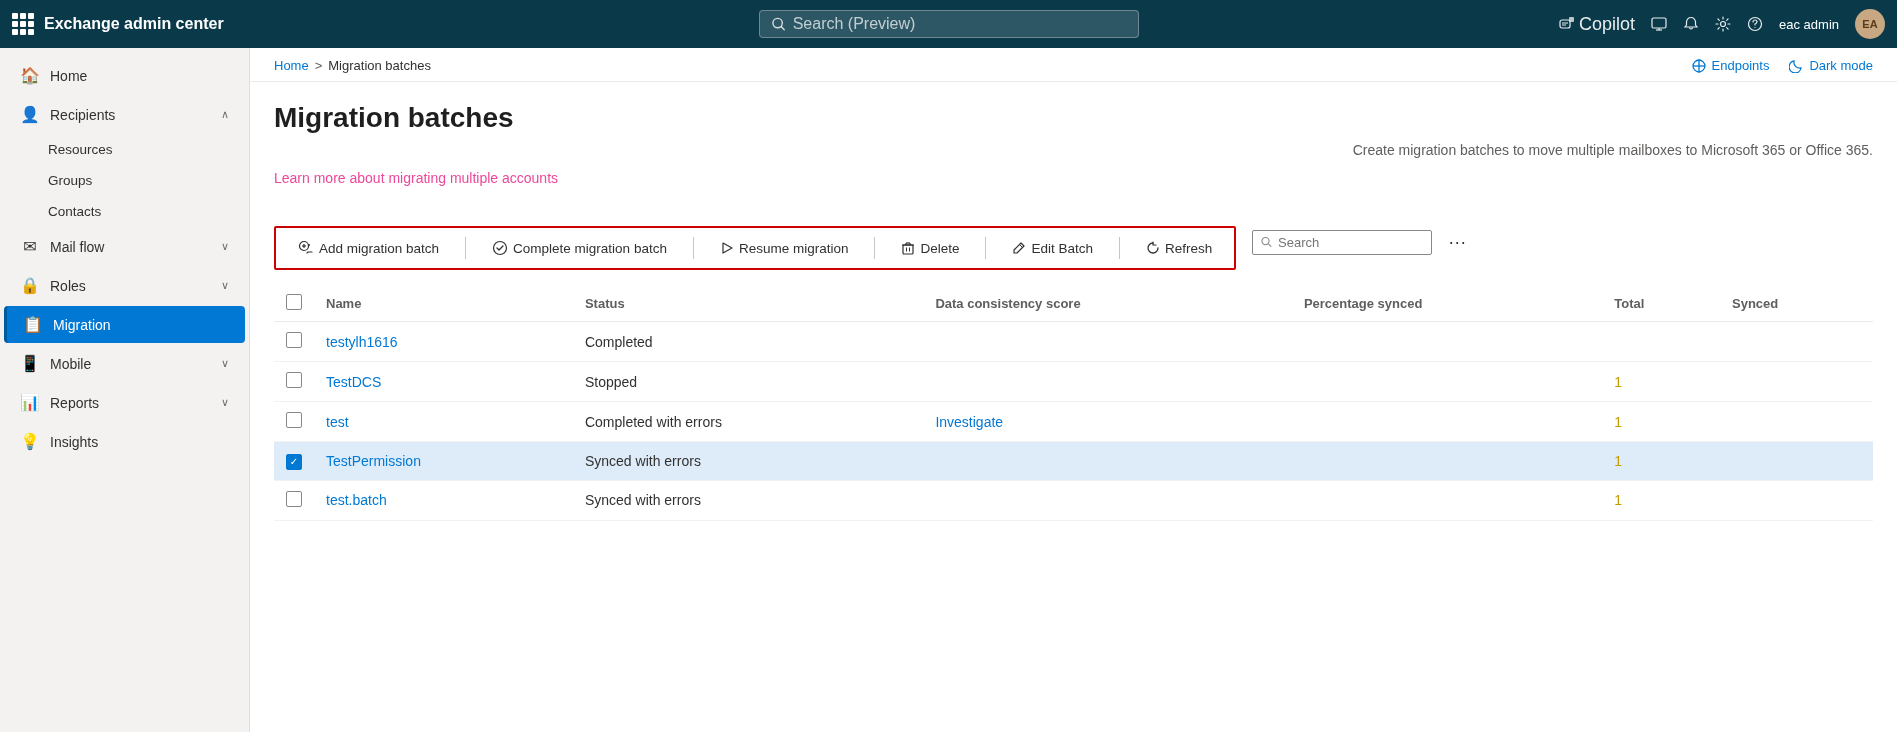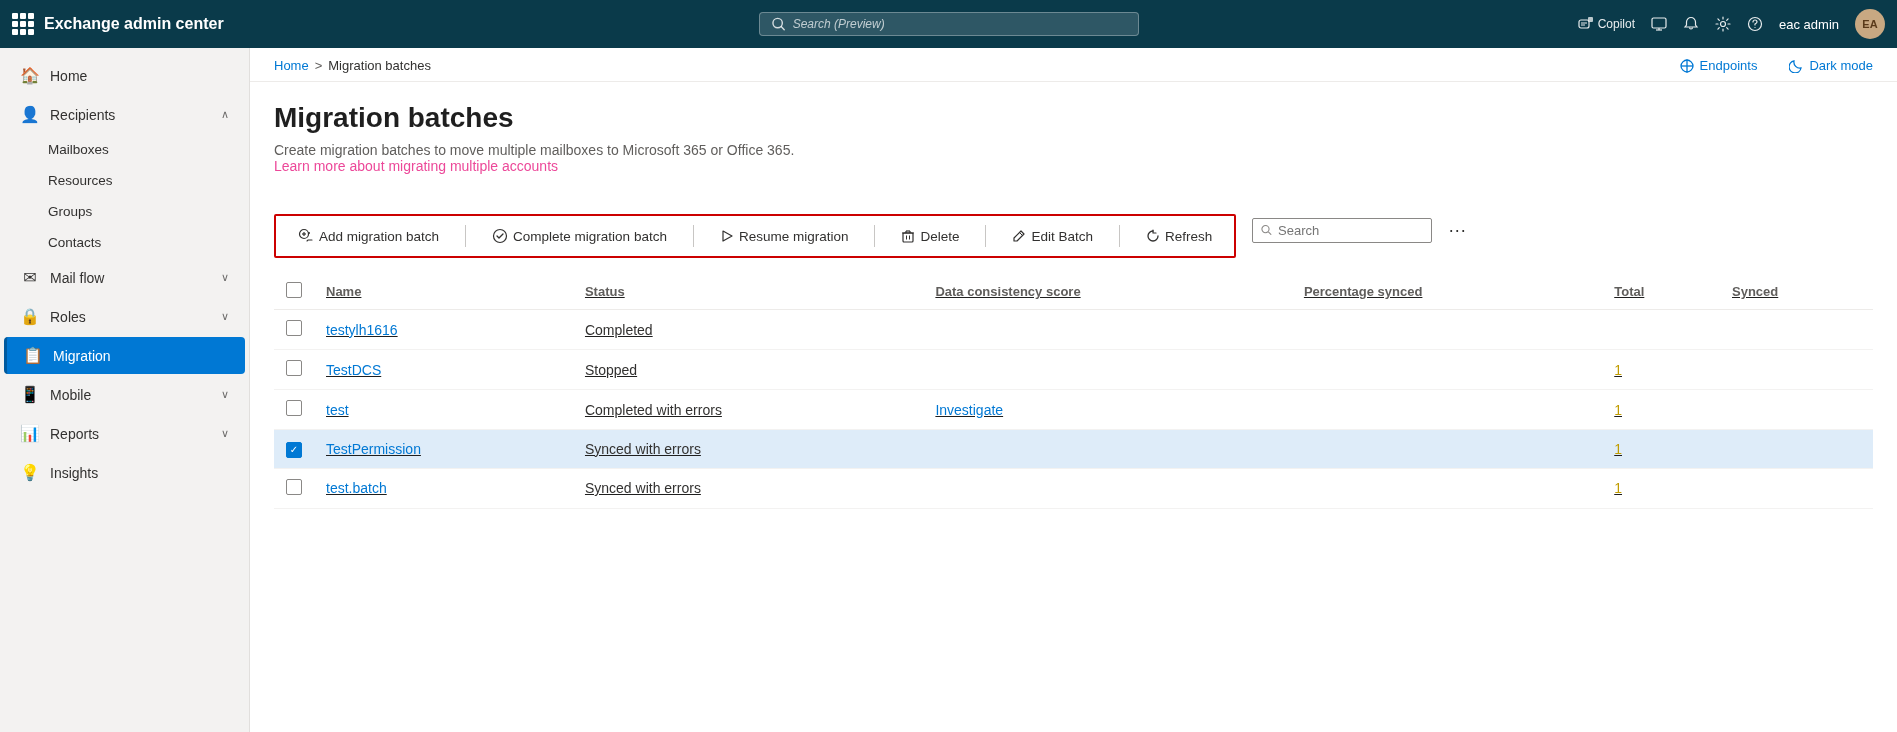--- a/index.html
+++ b/index.html
@@ -44,39 +44,38 @@
       padding: 4px 12px;
       width: 380px;
       color: white;
       gap: 8px;
     }
     .search-bar-center input {
       background: transparent;
       border: none;
       outline: none;
       color: #22c55e;
-      font-size: 12px;
+      font-size: 16px;
       width: 100%;
-      font-style: italic;
     }
     .search-bar-center input::placeholder { color: rgba(255,255,255,0.7); }
     .top-header-right {
       margin-left: auto;
       display: flex;
       align-items: center;
       gap: 16px;
       color: white;
     }
     .top-header-right .icon-btn {
       cursor: pointer;
       opacity: 0.9;
       display: flex;
       align-items: center;
       gap: 4px;
-      font-size: 12px;
+      font-size: 18px;
       color: white;
     }
     .avatar {
       width: 30px; height: 30px;
       border-radius: 50%;
       background: #c8a882;
       display: flex; align-items: center; justify-content: center;
       font-size: 11px; color: #5a3a1a; font-weight: 600;
       cursor: pointer;
     }
@@ -158,21 +157,22 @@
     }
     .page-title {
       font-size: 28px;
       font-weight: 700;
       color: #1f1f1f;
       margin-bottom: 8px;
     }
     .page-desc {
       font-size: 14px;
       color: #605e5c;
-      margin-bottom: 0;
+      margin-bottom: 12px;
+      text-align: right;
     }
     .page-link { color: #ec4899; cursor: pointer; font-size: 14px; }
 
     
     .toolbar {
       display: flex;
       align-items: center;
       margin-top: 20px;
       margin-bottom: 8px;
       gap: 12px;
@@ -222,21 +222,20 @@
       cursor: pointer;
       padding: 4px 8px;
       font-size: 18px;
       color: #323130;
       border-radius: 2px;
     }
 
     
     .table-wrap {
       overflow-x: auto;
-      text-decoration: underline;
     }
     table {
       width: 100%;
       border-collapse: collapse;
       font-size: 14px;
     }
     thead tr {
       border-bottom: 1px solid #edebe9;
     }
     thead th {
@@ -353,23 +352,20 @@
       <span class="sidebar-icon">🏠</span>
       <span class="sidebar-label">Home</span>
     </div>
 
     <div class="sidebar-item">
       <span class="sidebar-icon">👤</span>
       <span class="sidebar-label">Recipients</span>
       <span class="sidebar-chevron">∧</span>
     </div>
     <div class="sidebar-sub-item">
-      <span>Mailboxes</span>
-    </div>
-    <div class="sidebar-sub-item">
       <span>Resources</span>
     </div>
     <div class="sidebar-sub-item">
       <span>Groups</span>
     </div>
     <div class="sidebar-sub-item">
       <span>Contacts</span>
     </div>
 
     <div class="sidebar-item">
@@ -408,21 +404,21 @@
   </nav>
 
   <main class="content">
 
     <div style="display:flex; align-items:center; justify-content:space-between; padding:10px 24px 8px; border-bottom:1px solid #edebe9;">
       <div class="breadcrumb-bar" style="padding:0; border:none;">
         <span class="breadcrumb-link">Home</span>
         <span class="breadcrumb-sep">&gt;</span>
         <span class="breadcrumb-current">Migration batches</span>
       </div>
-      <div style="display:flex;gap:32px;align-items:center;">
+      <div style="display:flex;gap:20px;align-items:center;">
         <div class="top-action-btn">
           <svg width="14" height="14" viewBox="0 0 14 14" fill="none">
             <path d="M7 1 C4 1 1 4 1 7 C1 10 4 13 7 13" stroke="#0078d4" stroke-width="1.3" stroke-linecap="round"></path>
             <path d="M7 1 C10 1 13 4 13 7 C13 10 10 13 7 13" stroke="#0078d4" stroke-width="1.3" stroke-linecap="round"></path>
             <line x1="1" y1="7" x2="13" y2="7" stroke="#0078d4" stroke-width="1.3"></line>
             <line x1="7" y1="1" x2="7" y2="13" stroke="#0078d4" stroke-width="1.3"></line>
           </svg>
           <span>Endpoints</span>
         </div>
         <div class="top-action-btn">

